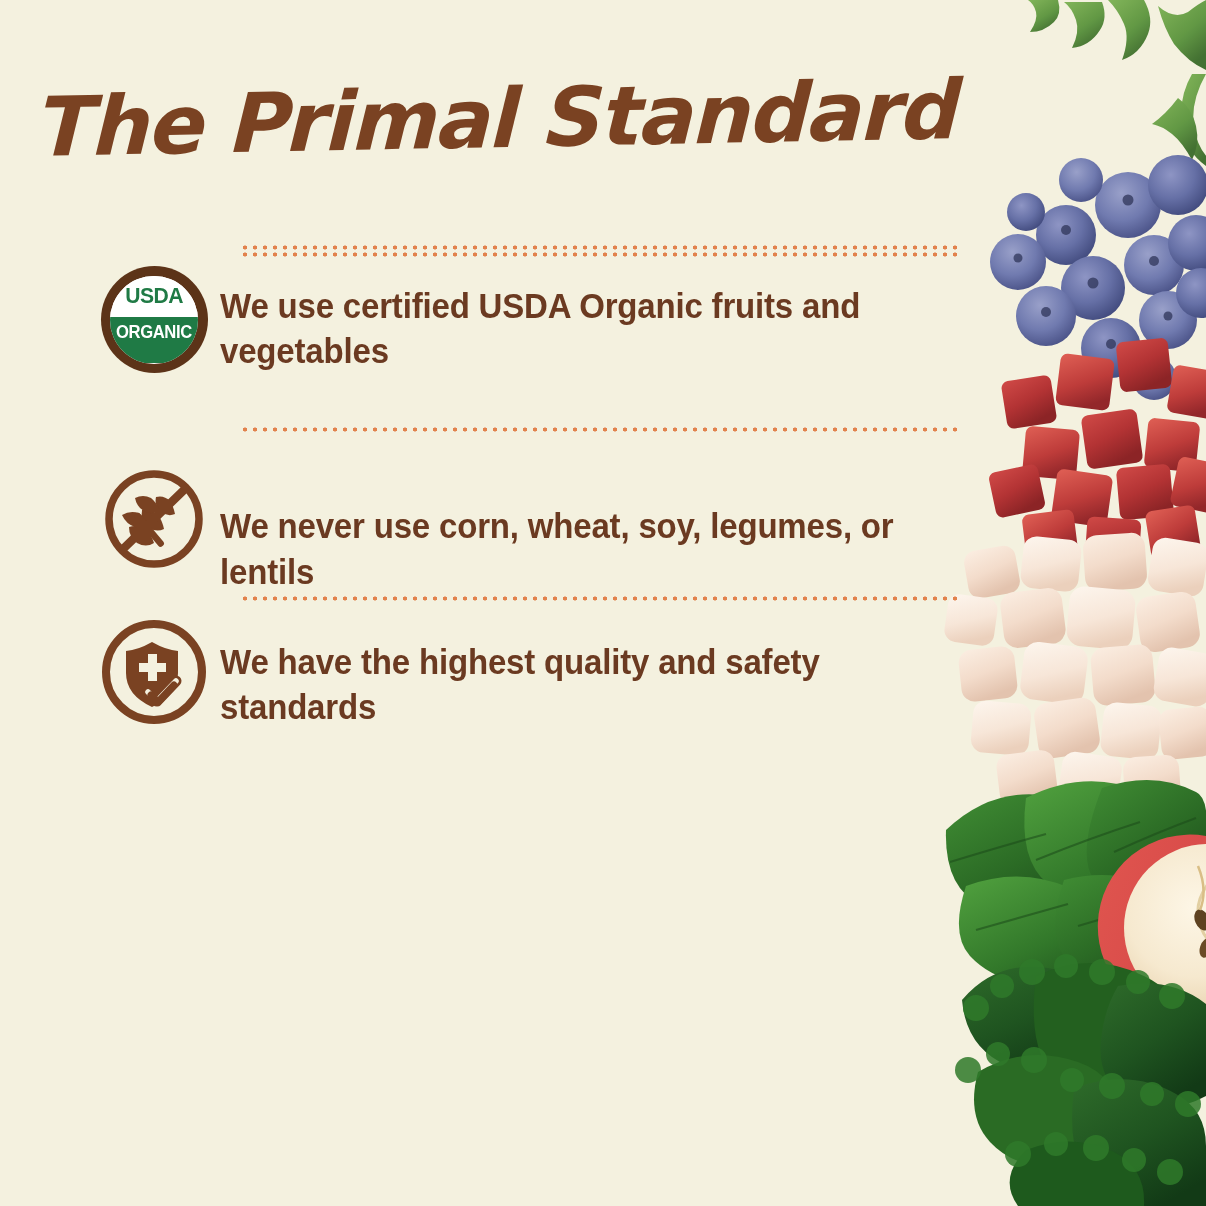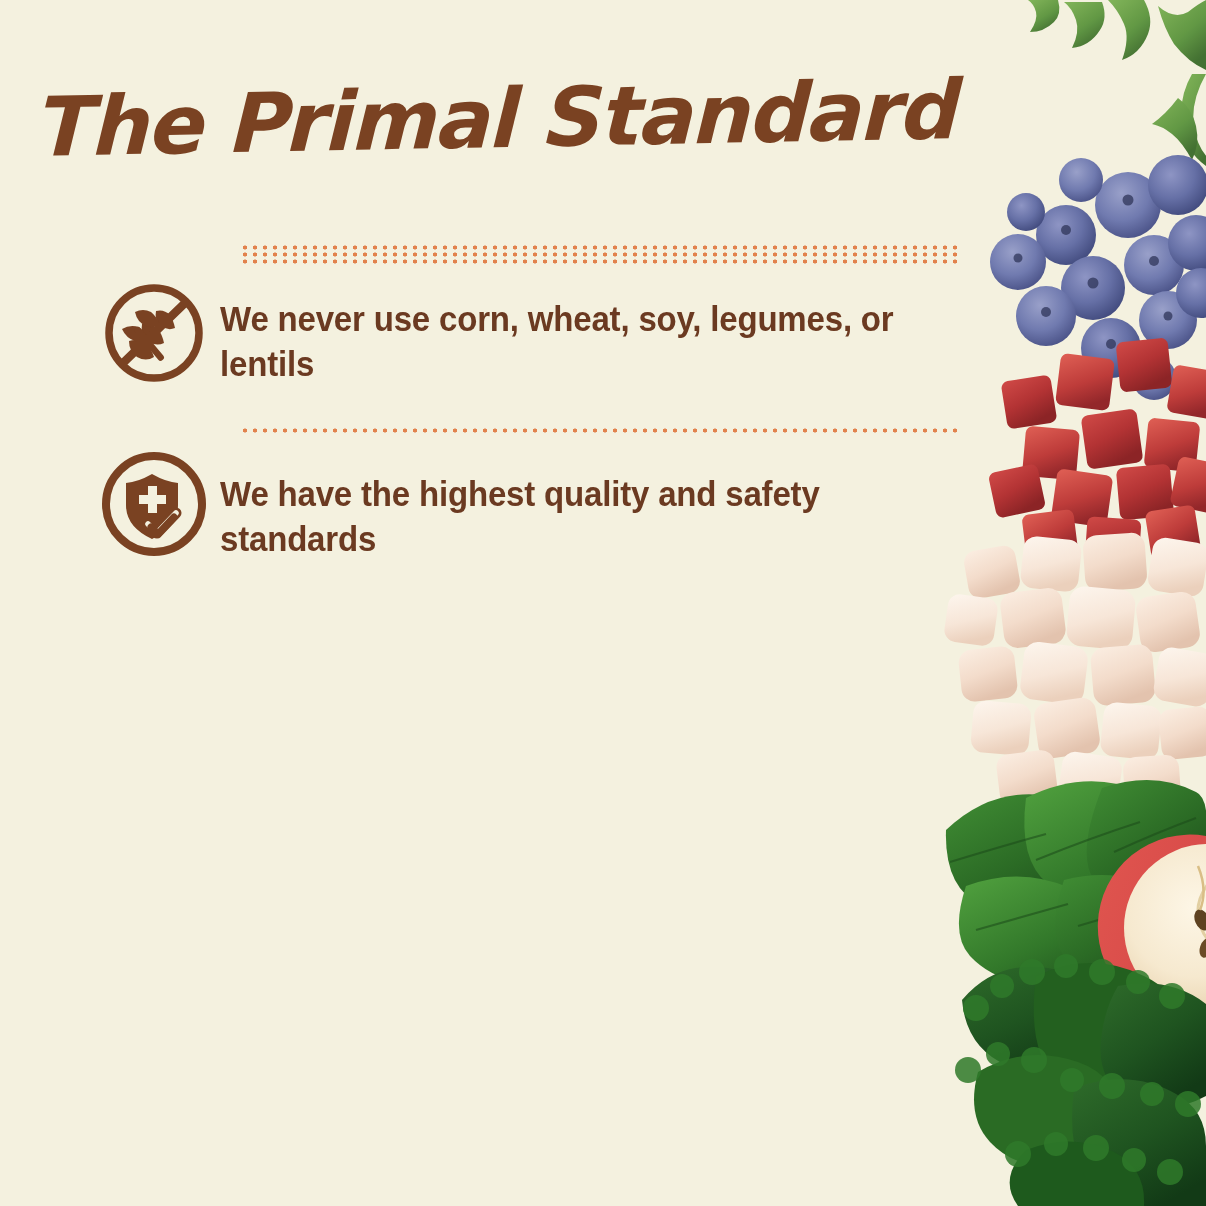--- a/index.html
+++ b/index.html
@@ -73,21 +73,21 @@
     padding-top: 4px;
     transform: scaleX(0.93);
     transform-origin: left top;
     white-space: pre-line;
   }
 
   
   .row-1 { padding-top: 12px; min-height: 186px; }
   .row-2 { padding-top: 10px; min-height: 156px; }
   .row-3 { padding-top: 8px;  min-height: 160px; }
-  .row-4 { padding-top: 10px; min-height: 152px; }
+  .row-4 { padding-top: 10px; min-height: 152px; align-items: flex-end; }
   .row-5 { padding-top: 12px; min-height: 140px; }
 
   .row-1 .icon-wrap { padding-top: 6px; }
   .row-2 .icon-wrap { padding-top: 0px; }
   .row-3 .icon-wrap { padding-top: 0px; }
   .row-4 .icon-wrap { padding-top: 2px; }
   .row-5 .icon-wrap { padding-top: 2px; }
 
   .row-1 .row-text { padding-top: 6px; }
   .row-2 .row-text { padding-top: 30px; }
@@ -382,20 +382,35 @@
   <div class="title">The Primal Standard</div>
 
   <div class="list">
 
 
     <div class="divider"></div>
 
 
     <div class="divider"></div>
 
+    <div class="row row-3">
+      <div class="icon-wrap">
+        <div class="usda">
+          <div class="usda-inner">
+            <div class="usda-top">
+              <span>USDA</span>
+            </div>
+            <div class="usda-bot">
+              <span>ORGANIC</span>
+            </div>
+          </div>
+        </div>
+      </div>
+      <div class="row-text">We use certified USDA Organic fruits and vegetables</div>
+    </div>
 
     <div class="divider"></div>
 
     <div class="row row-4">
       <div class="icon-wrap">
         <svg width="112" height="112" viewBox="0 0 112 112">
           <circle cx="56" cy="56" r="45" fill="none" stroke="#7A4222" stroke-width="7.5"></circle>
           <g fill="#7A4222">
             <path d="M72 38 q-6 -6 -14 -4 q-2 9 5 15 q7 5 14 2 q-2 -9 -5 -13Z"></path>
             <path d="M60 52 q-7 -7 -16 -5 q-2 10 6 17 q8 6 16 2 q-2 -9 -6 -14Z"></path>

